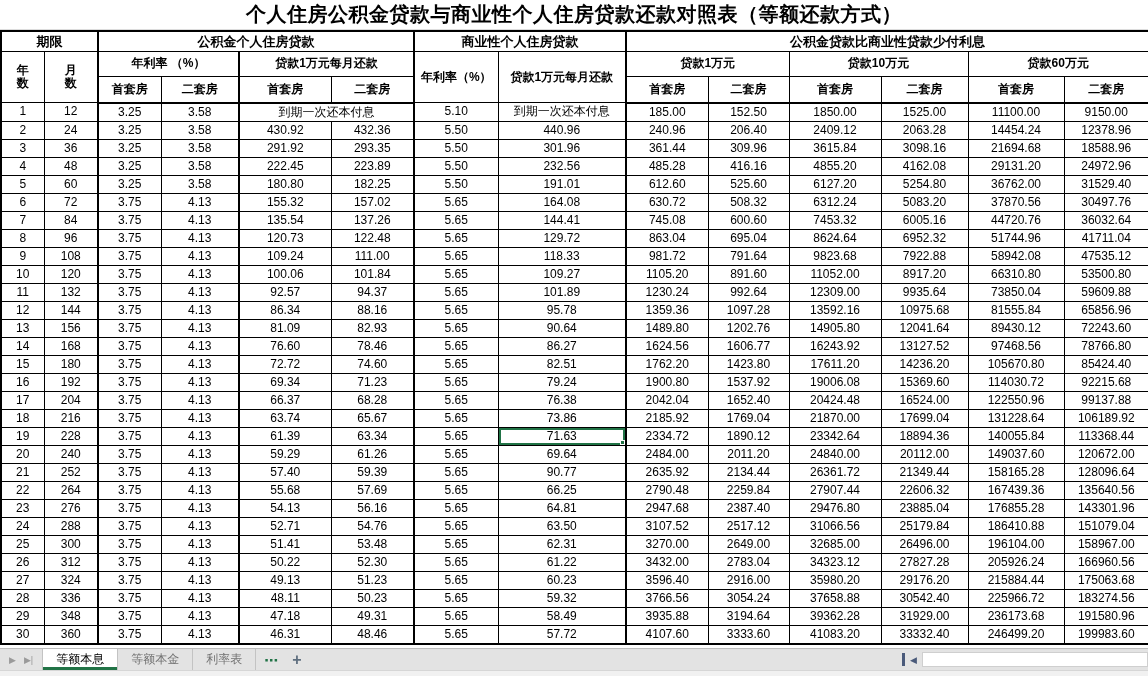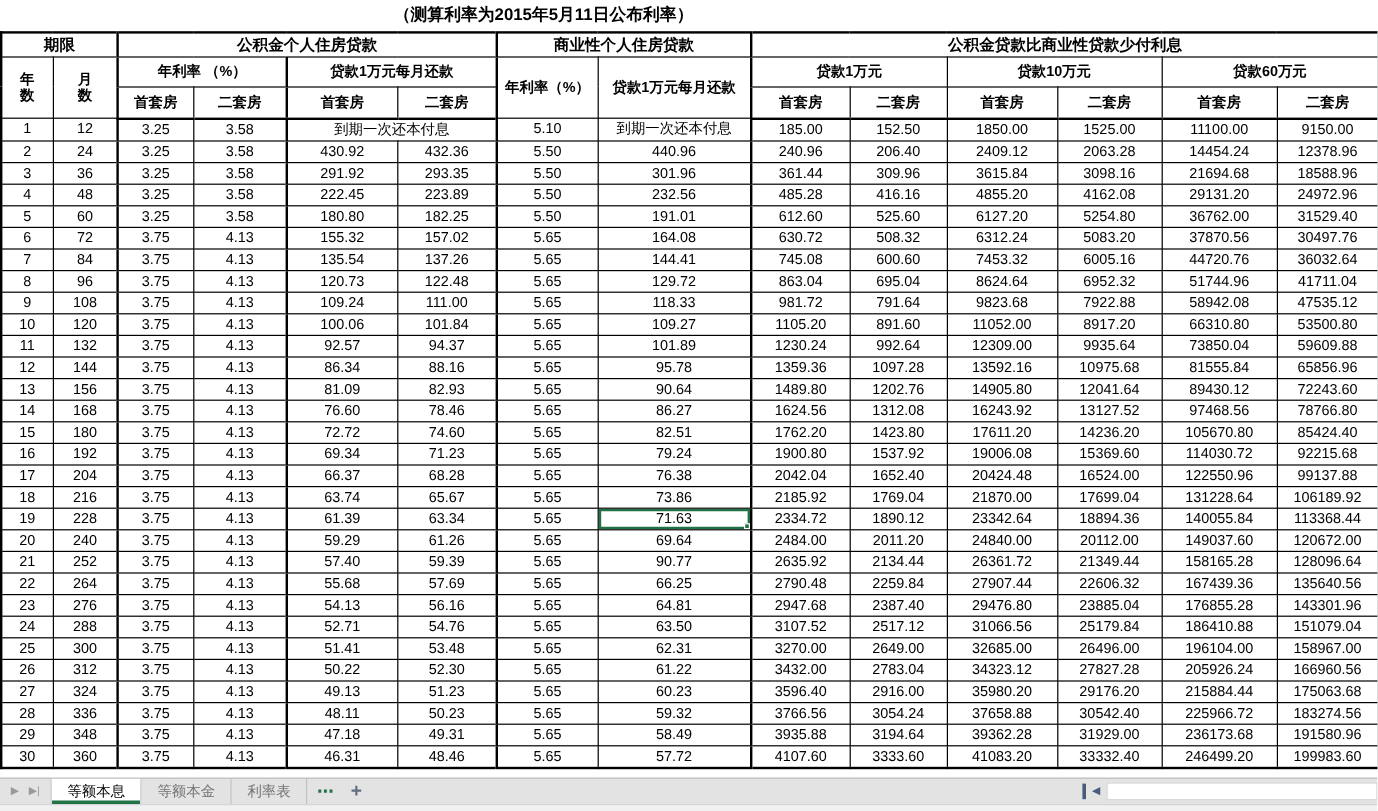--- a/index.html
+++ b/index.html
@@ -64,24 +64,22 @@
     box-sizing:border-box;
   }
   .bottom-strip { height:6px; background:#f1f1f1; border-top:1px solid #d6d6d6; box-sizing:border-box; }
 </style>
 </head>
 <body>
 
 <div class="app">
   <div class="sheet">
 
+    <div class="title-row">个人住房公积金贷款与商业性个人住房贷款还款对照表（等额还款方式）</div>
 
-    <div class="subtitle-wrap">
-      <div class="subtitle-row">（测算利率为2015年5月11日公布利率）</div>
-    </div>
 
     <table class="grid" id="grid">
       <colgroup id="cols">
           <col style="width: 43px;">
           <col style="width: 54px;">
           <col style="width: 63px;">
           <col style="width: 78px;">
           <col style="width: 92px;">
           <col style="width: 83px;">
           <col style="width: 84px;">
@@ -339,21 +337,21 @@
           <tr>
             <td>14</td>
             <td>168</td>
             <td class="b2">3.75</td>
             <td>4.13</td>
             <td class="b2">76.60</td>
             <td>78.46</td>
             <td class="b2">5.65</td>
             <td>86.27</td>
             <td class="b2">1624.56</td>
-            <td>1312.08</td>
+            <td>1606.77</td>
             <td>16243.92</td>
             <td>13127.52</td>
             <td>97468.56</td>
             <td>78766.80</td>
           </tr>
           <tr>
             <td>15</td>
             <td>180</td>
             <td class="b2">3.75</td>
             <td>4.13</td>

